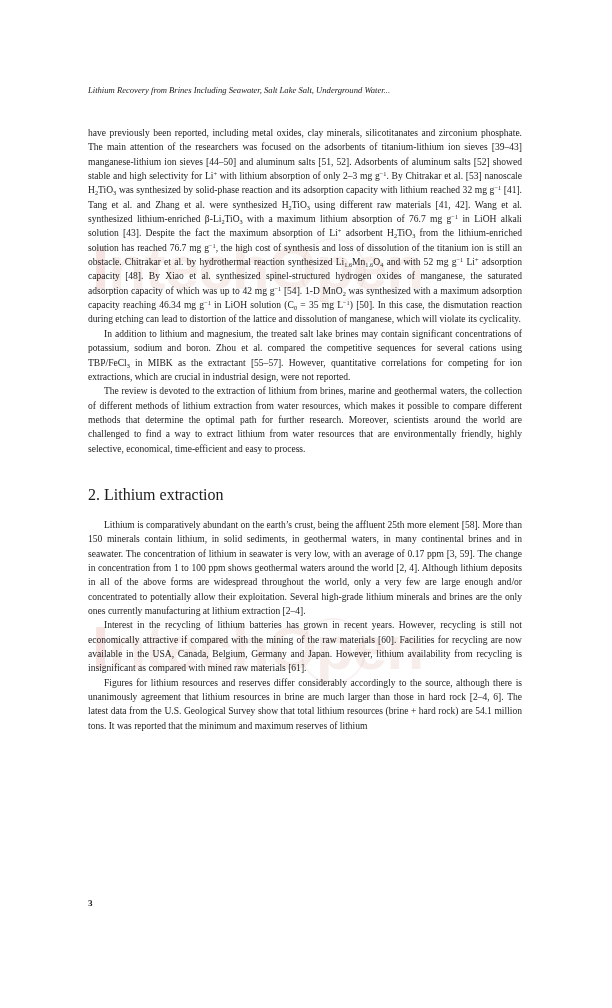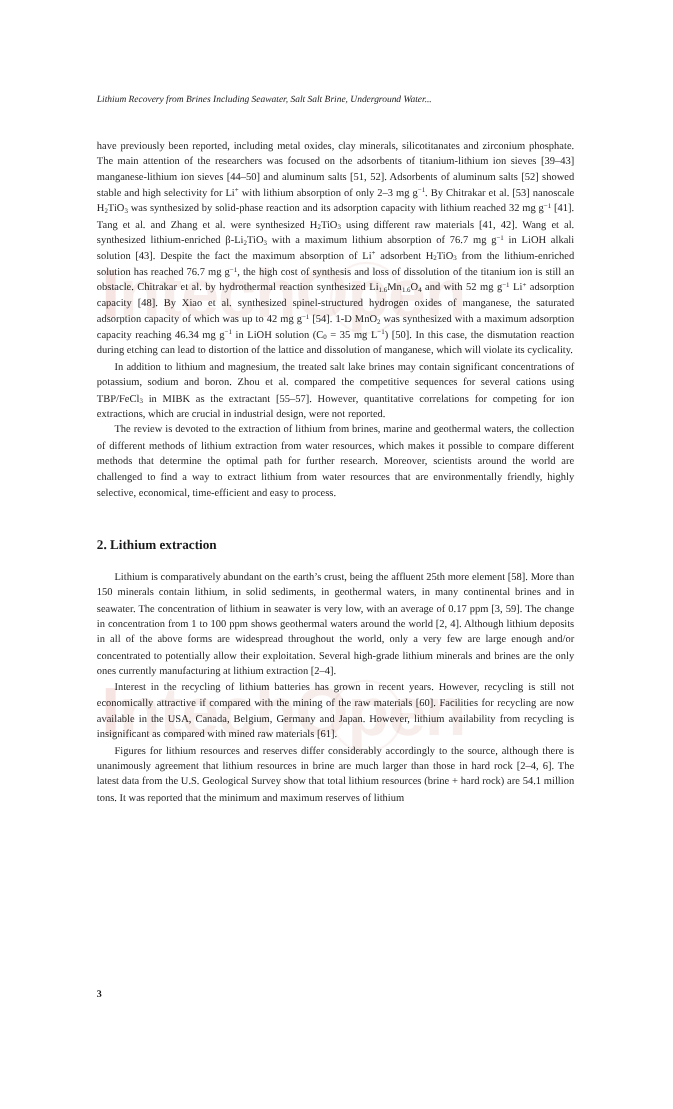--- a/index.html
+++ b/index.html
@@ -84,22 +84,22 @@
     line-height: 14.35px;
     text-align: justify;
     text-justify: inter-word;
     margin: 0;
     hyphens: manual;
   }
   .para.indent {
     text-indent: 16px;
   }
   .section-heading {
-    font-size: 12px;
-    font-weight: bold;
+    font-size: 16px;
+    font-weight: normal;
     line-height: 14px;
     margin: 0;
     padding-top: 32px;
     padding-bottom: 16px;
   }
   sub, sup {
     font-size: 0.66em;
     line-height: 0;
   }
   sub { vertical-align: -0.25em; }
@@ -122,21 +122,21 @@
 <div class="page">
 
   <div class="watermark-layer">
     <div class="watermark wm-a"><span class="wm-i">I</span>ntechOpen</div>
     <div class="wm-ring wm-ring-a"></div>
     <div class="watermark wm-b"><span class="wm-i">I</span>ntechOpen</div>
     <div class="wm-ring wm-ring-b"></div>
   </div>
 
   <div class="running-head">
-    <div class="rh-line">Lithium Recovery from Brines Including Seawater, Salt Salt Brine, Underground Water...</div>
+    <div class="rh-line">Lithium Recovery from Brines Including Seawater, Salt Lake Salt, Underground Water...</div>
   </div>
 
   <div class="body-column">
     <div>
         <p class="para">have previously been reported, including metal oxides, clay minerals, silicotitanates and zirconium phosphate. The main attention of the researchers was focused on the adsorbents of titanium-lithium ion sieves [39–43] manganese-lithium ion sieves [44–50] and aluminum salts [51, 52]. Adsorbents of aluminum salts [52] showed stable and high selectivity for Li<sup>+</sup> with lithium absorption of only 2–3 mg g<sup>−1</sup>. By Chitrakar et al. [53] nanoscale H<sub>2</sub>TiO<sub>3</sub> was synthesized by solid-phase reaction and its adsorption capacity with lithium reached 32 mg g<sup>−1</sup> [41]. Tang et al. and Zhang et al. were synthesized H<sub>2</sub>TiO<sub>3</sub> using different raw materials [41, 42]. Wang et al. synthesized lithium-enriched β-Li<sub>2</sub>TiO<sub>3</sub> with a maximum lithium absorption of 76.7 mg g<sup>−1</sup> in LiOH alkali solution [43]. Despite the fact the maximum absorption of Li<sup>+</sup> adsorbent H<sub>2</sub>TiO<sub>3</sub> from the lithium-enriched solution has reached 76.7 mg g<sup>−1</sup>, the high cost of synthesis and loss of dissolution of the titanium ion is still an obstacle. Chitrakar et al. by hydrothermal reaction synthesized Li<sub>1.6</sub>Mn<sub>1.6</sub>O<sub>4</sub> and with 52 mg g<sup>−1</sup> Li<sup>+</sup> adsorption capacity [48]. By Xiao et al. synthesized spinel-structured hydrogen oxides of manganese, the saturated adsorption capacity of which was up to 42 mg g<sup>−1</sup> [54]. 1-D MnO<sub>2</sub> was synthesized with a maximum adsorption capacity reaching 46.34 mg g<sup>−1</sup> in LiOH solution (C<sub>0</sub> = 35 mg L<sup>−1</sup>) [50]. In this case, the dismutation reaction during etching can lead to distortion of the lattice and dissolution of manganese, which will violate its cyclicality.</p>
         <p class="para indent">In addition to lithium and magnesium, the treated salt lake brines may contain significant concentrations of potassium, sodium and boron. Zhou et al. compared the competitive sequences for several cations using TBP/FeCl<sub>3</sub> in MIBK as the extractant [55–57]. However, quantitative correlations for competing for ion extractions, which are crucial in industrial design, were not reported.</p>
         <p class="para indent">The review is devoted to the extraction of lithium from brines, marine and geothermal waters, the collection of different methods of lithium extraction from water resources, which makes it possible to compare different methods that determine the optimal path for further research. Moreover, scientists around the world are challenged to find a way to extract lithium from water resources that are environmentally friendly, highly selective, economical, time-efficient and easy to process.</p>
       </div>
     <div>
         <h2 class="section-heading">2. Lithium extraction</h2>

